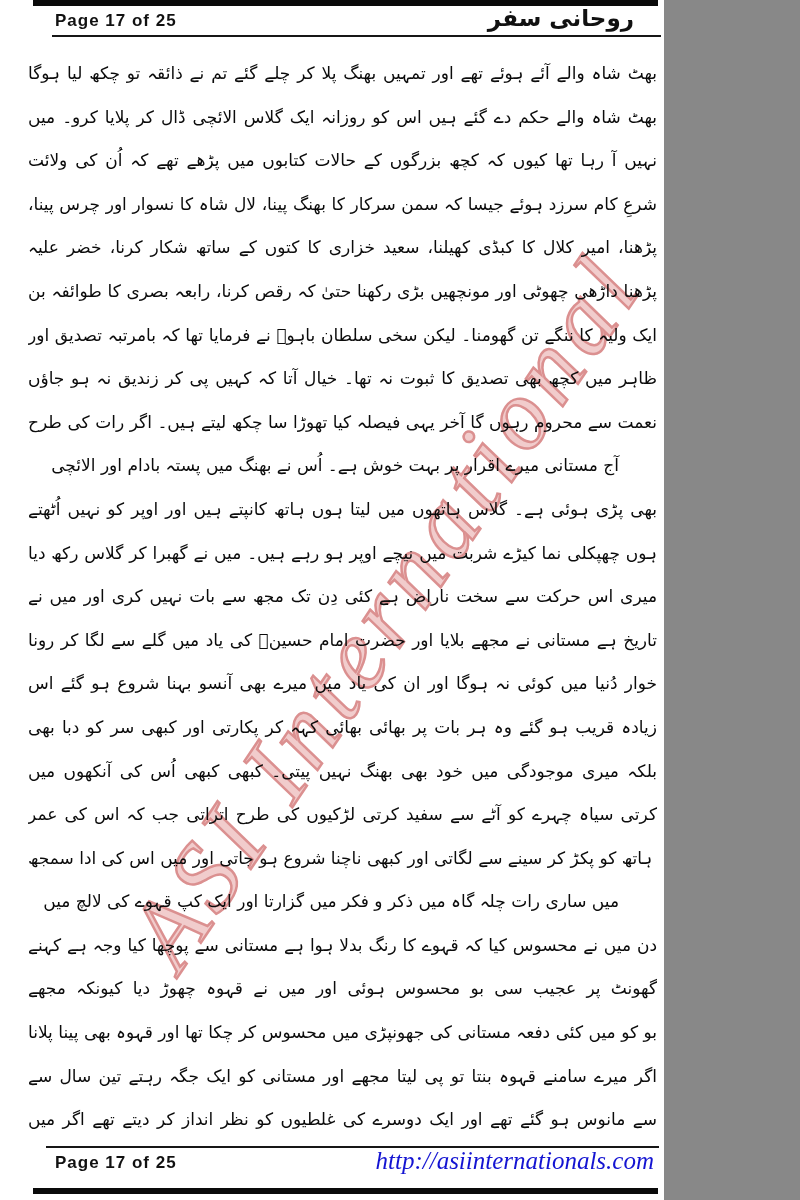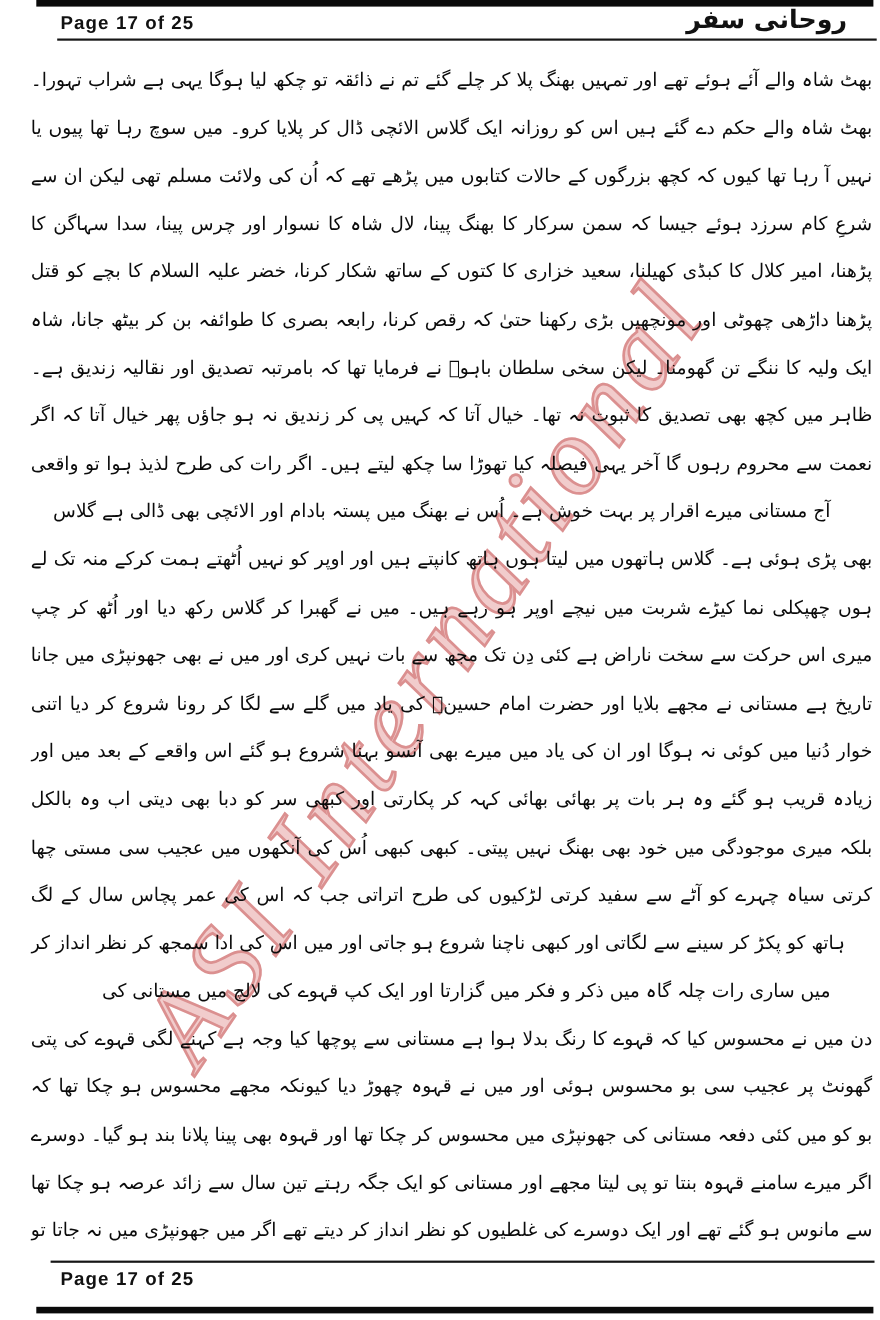--- a/index.html
+++ b/index.html
@@ -1,17 +1,17 @@
 <!DOCTYPE html>
 <html><head>
 <meta charset="utf-8">
 <style>
   html,body{margin:0;padding:0;background:#888;}
   .page{
-    position:relative;width:800px;height:1200px;background:#ffffff;
+    position:relative;width:664px;height:1200px;background:#ffffff;
     overflow:hidden;font-family:"Liberation Sans",sans-serif;
   }
   
   .scan-bar{position:absolute;left:33px;right:6px;height:6px;background:#0a0a0a;}
   .scan-bar.top{top:0;}
   .scan-bar.bottom{top:1188px;}
 
   
   .page-label{position:absolute;font-weight:bold;font-size:17px;color:#111;letter-spacing:1px;}
   .page-label.hdr{left:55px;top:11px;}
@@ -94,16 +94,17 @@
       <div class="line first">میں ساری رات چلہ گاہ میں ذکر و فکر میں گزارتا اور ایک کپ قہوے کی لالچ میں مستانی کی جھونپڑی میں چلا جاتا۔ ایک</div>
       <div class="line">دن میں نے محسوس کیا کہ قہوے کا رنگ بدلا ہوا ہے مستانی سے پوچھا کیا وجہ ہے کہنے لگی قہوے کی پتی صحیح نہیں ہے دوسرے</div>
       <div class="line">گھونٹ پر عجیب سی بو محسوس ہوئی اور میں نے قہوہ چھوڑ دیا کیونکہ مجھے محسوس ہو چکا تھا کہ قہوے سے بھنگ کی بو آ رہی ہے۔ اس</div>
       <div class="line">بو کو میں کئی دفعہ مستانی کی جھونپڑی میں محسوس کر چکا تھا اور قہوہ بھی پینا پلانا بند ہو گیا۔ دوسرے تیسرے دِن جھونپڑی میں جاتا</div>
       <div class="line">اگر میرے سامنے قہوہ بنتا تو پی لیتا مجھے اور مستانی کو ایک جگہ رہتے تین سال سے زائد عرصہ ہو چکا تھا ہم دونوں ایک دوسرے</div>
       <div class="line">سے مانوس ہو گئے تھے اور ایک دوسرے کی غلطیوں کو نظر انداز کر دیتے تھے اگر میں جھونپڑی میں نہ جاتا تو زبردستی ساتھ لے</div>
     </div>
 
   <div class="rule ftr"></div>
   <div class="page-label ftr">Page 17 of 25</div>
+  <a class="site-url" href="#">http://asiinternationals.com</a>
 
   <div class="scan-bar bottom"></div>
 
 </div>
 
 </body></html>

